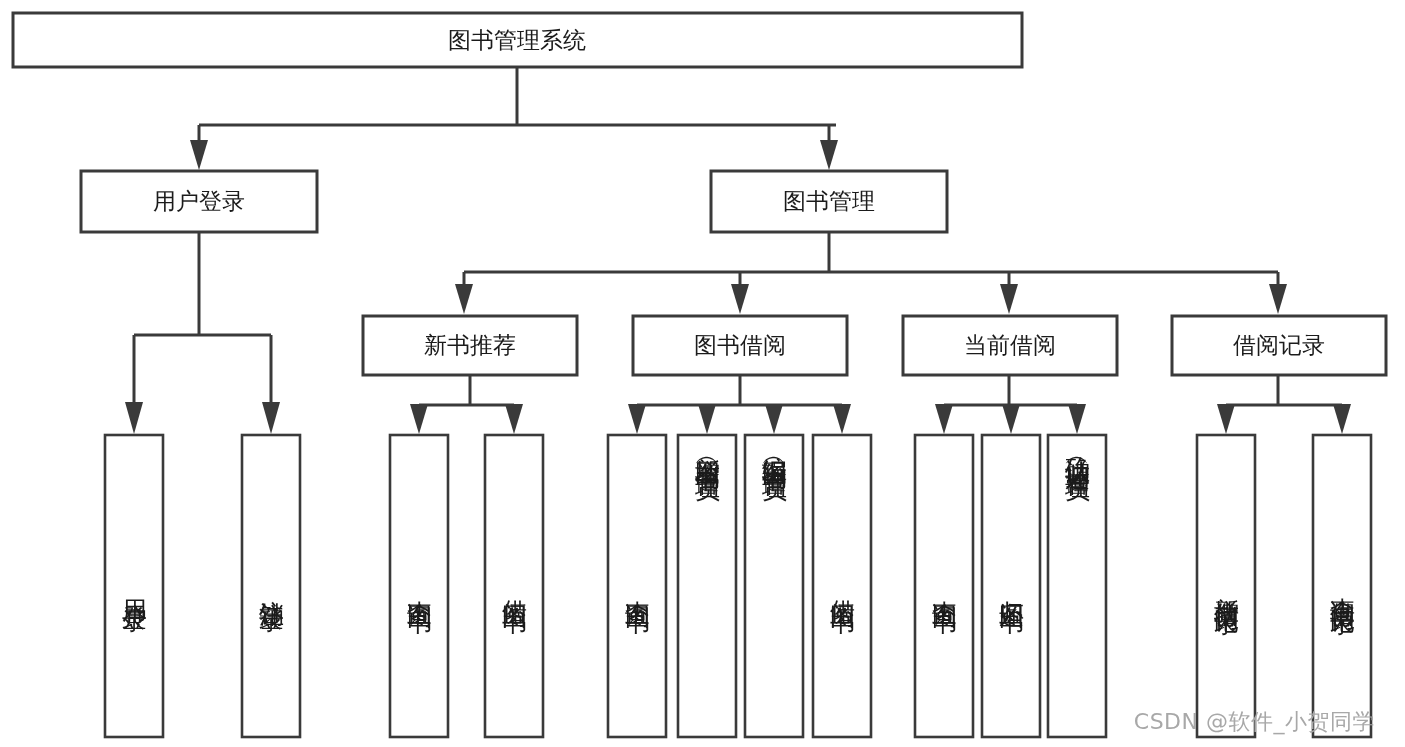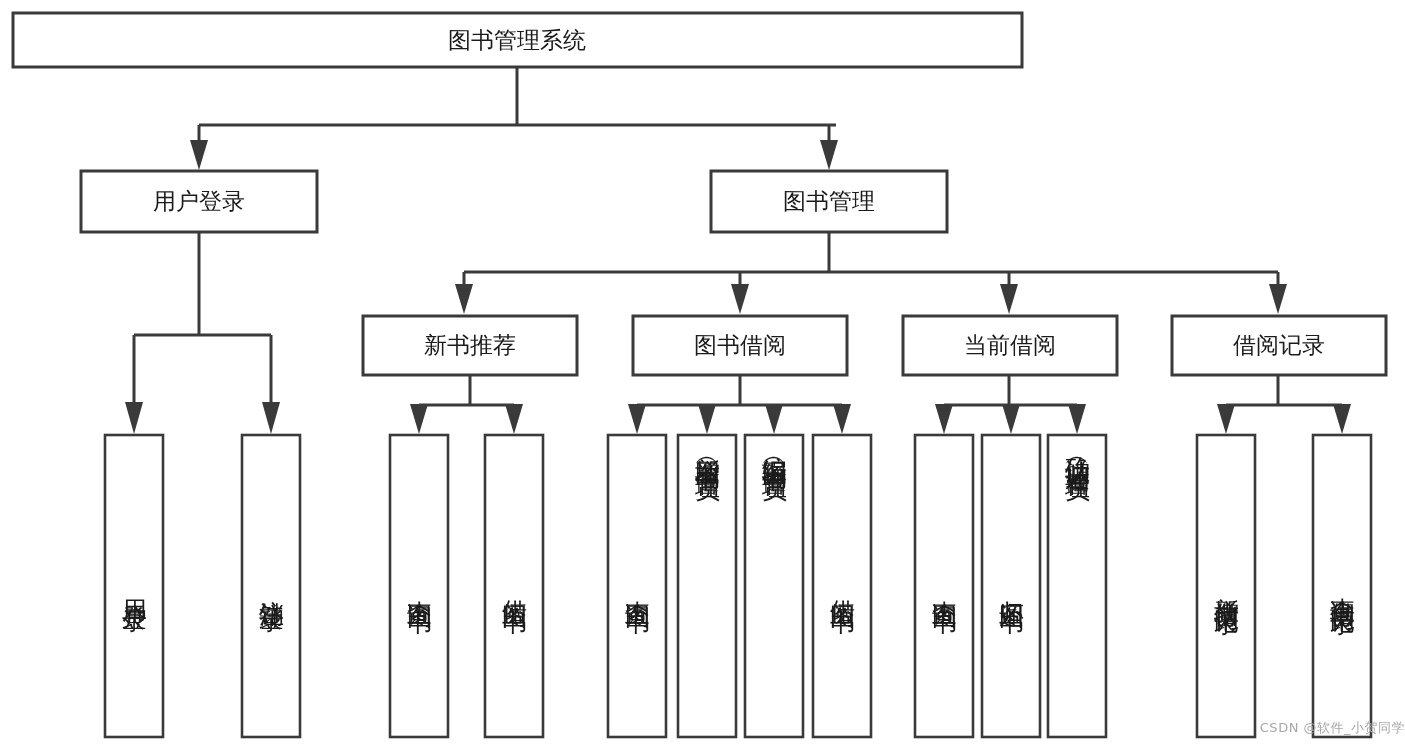--- a/index.html
+++ b/index.html
@@ -65,24 +65,24 @@
     font-family: "DejaVu Sans", "Liberation Sans", sans-serif;
     font-size: 25px;
     line-height: 1.12;
     letter-spacing: 3px;
     color: #1b1b1b;
     white-space: nowrap;
     text-align: center;
   }
   .watermark {
     position: absolute;
-    right: 0;
+    right: 30px;
     bottom: 10px;
     font-family: "DejaVu Sans", "Liberation Sans", sans-serif;
-    font-size: 13px;
+    font-size: 22px;
     color: #a8a8a8;
     white-space: nowrap;
     letter-spacing: 0.5px;
   }
 </style>
 </head>
 <body>
 
 <div id="diagram-root">
 

